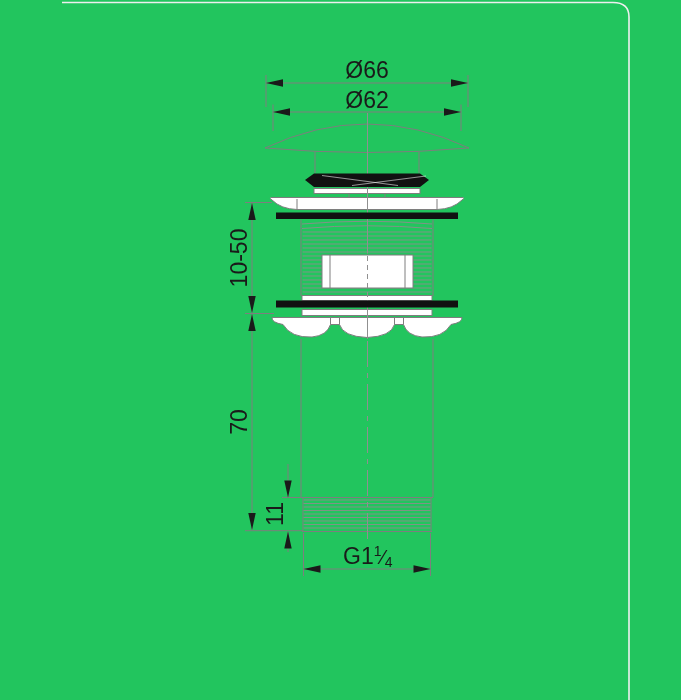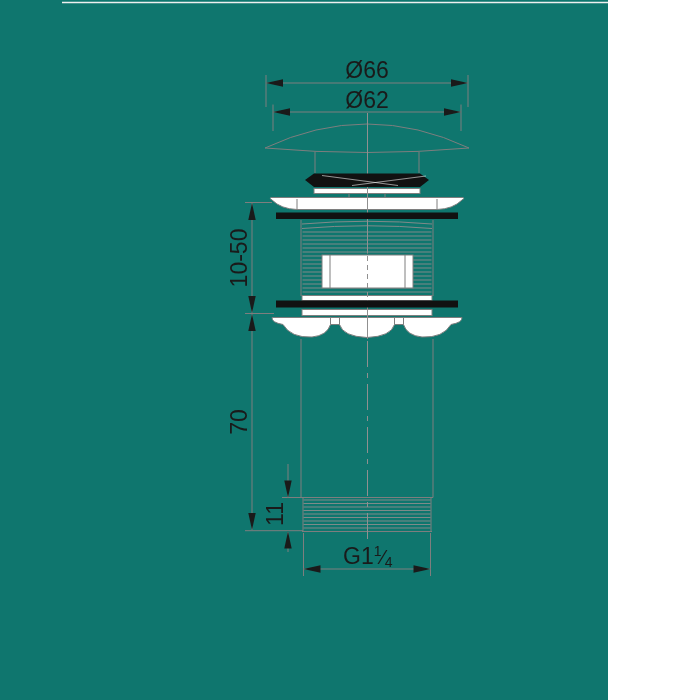--- a/index.html
+++ b/index.html
@@ -1,16 +1,16 @@
 <!DOCTYPE html>
 <html><head>
 <meta charset="utf-8">
 <style>
   html,body{margin:0;padding:0;background:#ffffff;}
-  .canvas{position:relative;width:608px;height:700px;background:#0f766e;overflow:hidden;
+  .canvas{position:relative;width:681px;height:700px;background:#22c55e;overflow:hidden;
           font-family:"Liberation Sans", sans-serif;}
   svg{display:block;}
   .geo{stroke:#7e7e7e;stroke-width:1;fill:none;}
   .geo-thin{stroke:#8c8c8c;stroke-width:0.9;fill:none;}
   .whitefill{fill:#ffffff;stroke:#7e7e7e;stroke-width:1;}
   .black{fill:#111111;stroke:none;}
   .dimline{stroke:#7e7e7e;stroke-width:1;fill:none;}
   .arrow{fill:#1a1a1a;stroke:none;}
   text{font-family:"Liberation Sans", sans-serif;fill:#1a1a1a;font-size:23px;}
   .cline{stroke:#909090;stroke-width:1;fill:none;}

